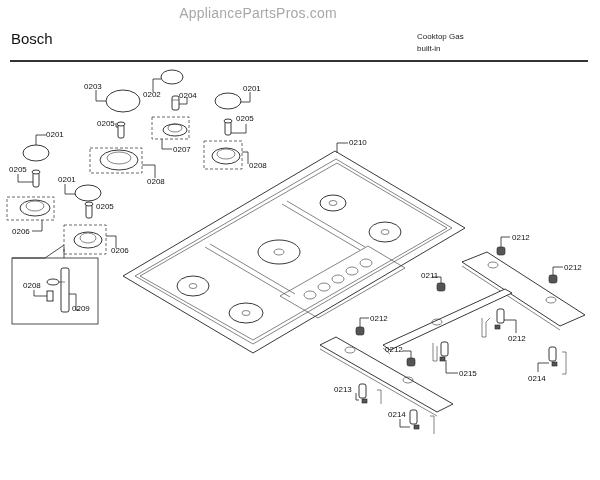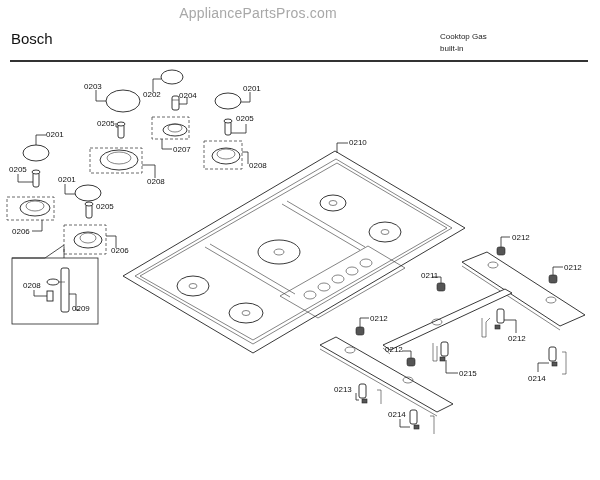--- a/index.html
+++ b/index.html
@@ -1,19 +1,19 @@
 <!DOCTYPE html>
 <html><head>
 <meta charset="utf-8">
 <style>
   html, body { margin:0; padding:0; background:#fff; }
   body { width:600px; height:480px; position:relative; overflow:hidden; font-family:"Liberation Sans", sans-serif; }
   .watermark { position:absolute; top:5px; left:0; width:516px; text-align:center; font-size:14px; color:#a8a8a8; letter-spacing:0.2px; }
   .brand { position:absolute; top:30px; left:11px; font-size:15px; font-weight:normal; color:#111; }
-  .model { position:absolute; left:440px; font-size:8px; color:#222; }
+  .model { position:absolute; left:417px; font-size:8px; color:#222; }
   .model.l1 { top:32px; } .model.l2 { top:44px; }
   .rule { position:absolute; top:60px; left:10px; width:578px; height:2px; background:#333; }
   svg.diagram { position:absolute; top:0; left:0; }
   .lbl { font-family:"Liberation Sans", sans-serif; font-size:8px; fill:#111; }
   .ln { stroke:#222; stroke-width:0.8; fill:none; }
   .part { stroke:#222; stroke-width:0.9; fill:#fff; }
   .thin { stroke:#333; stroke-width:0.6; fill:none; }
   .dash { stroke:#444; stroke-width:0.8; fill:none; stroke-dasharray:3 2; }
   .dark { fill:#555; stroke:#222; stroke-width:0.6; }
 </style>

